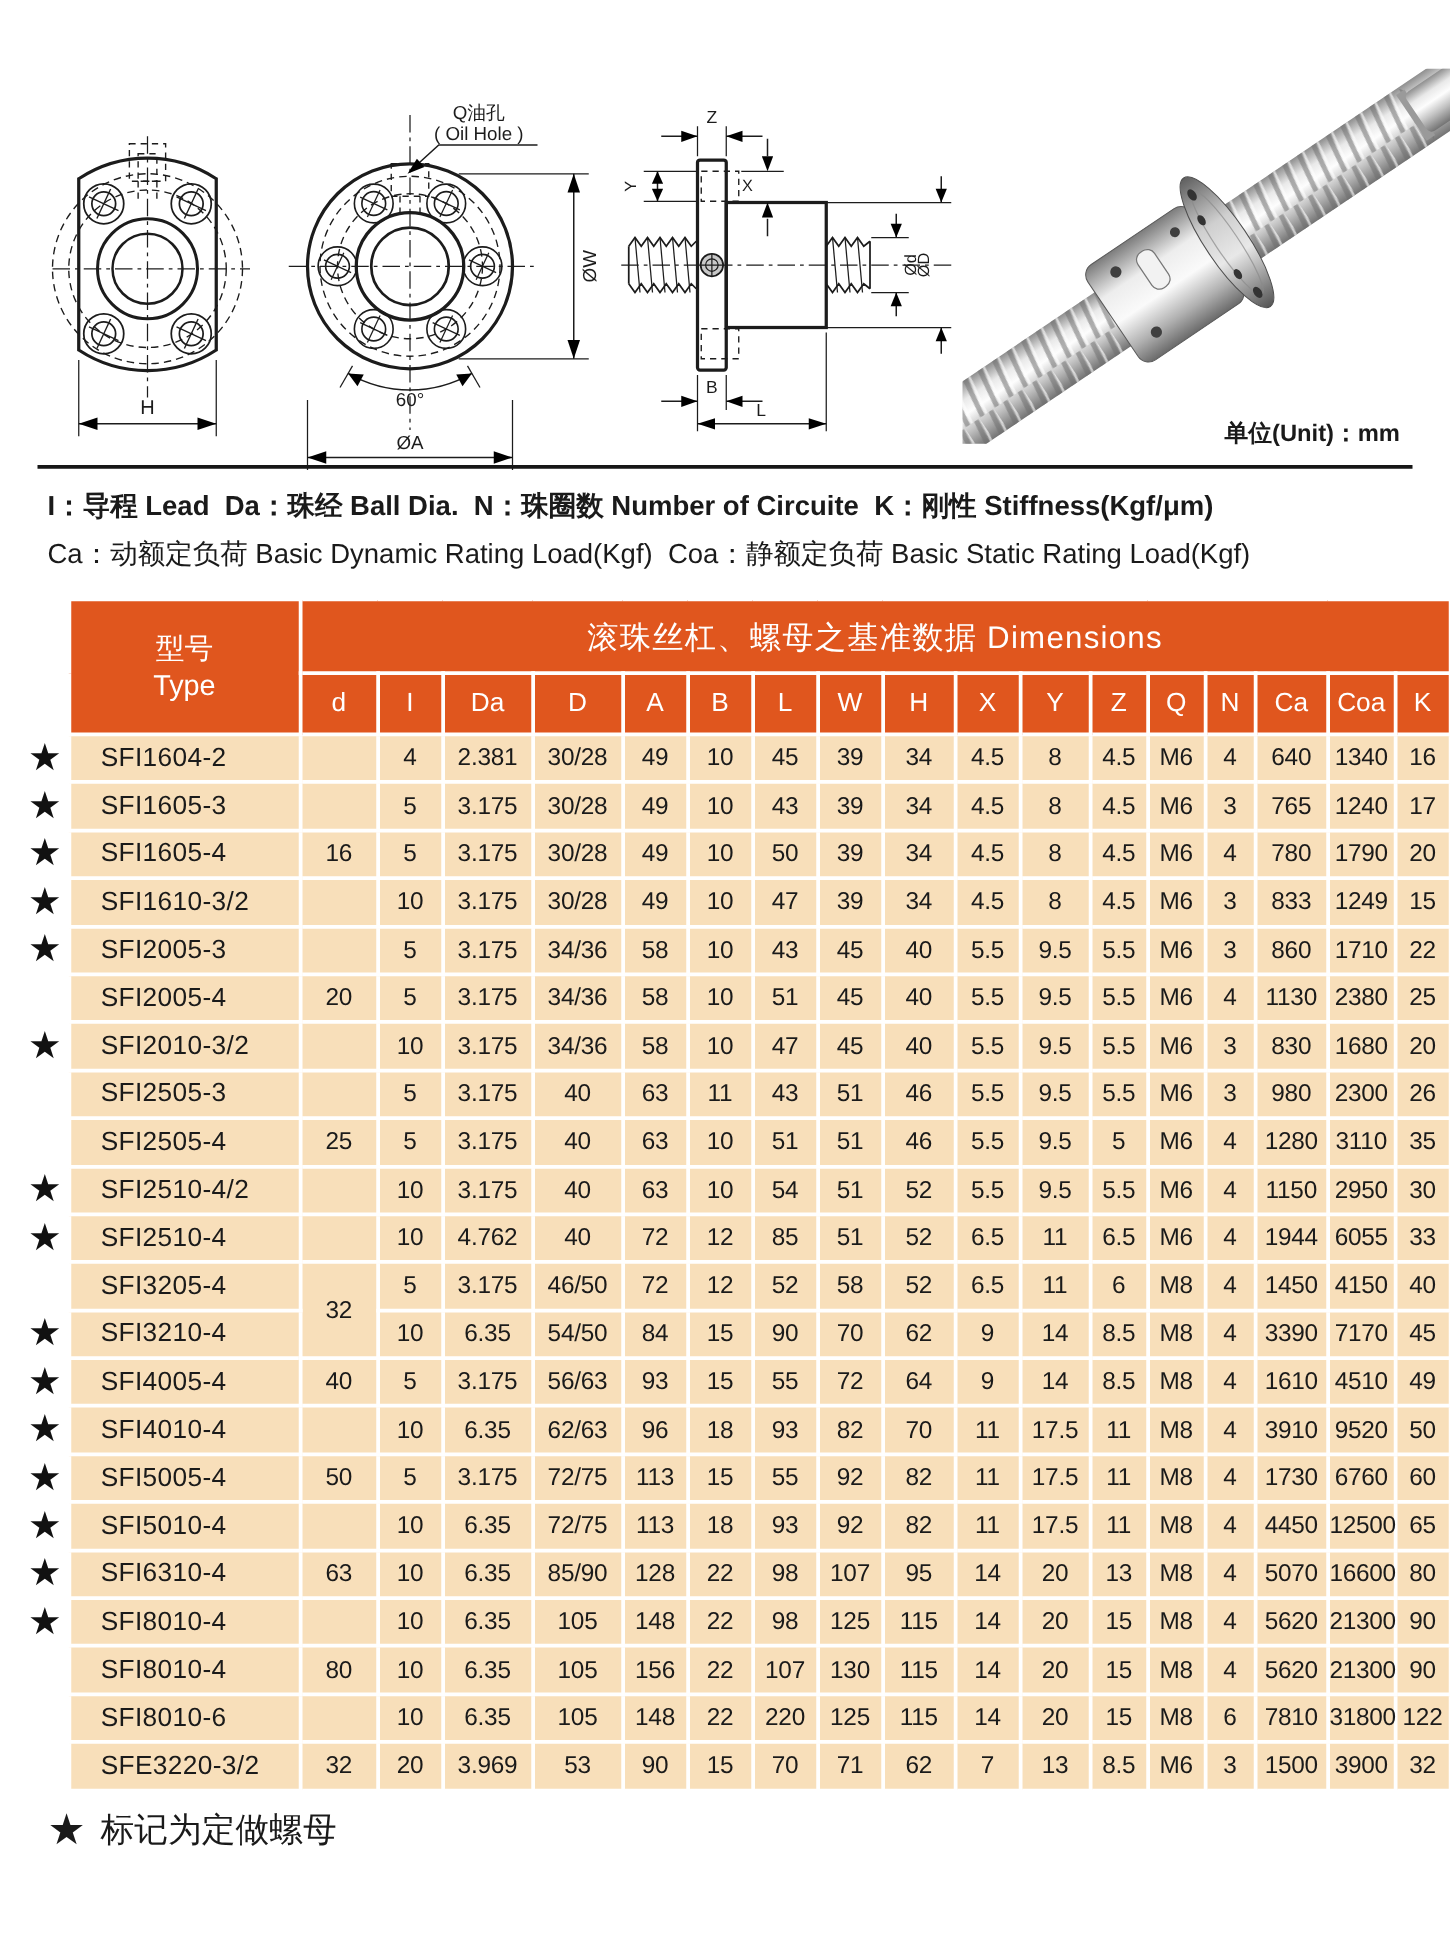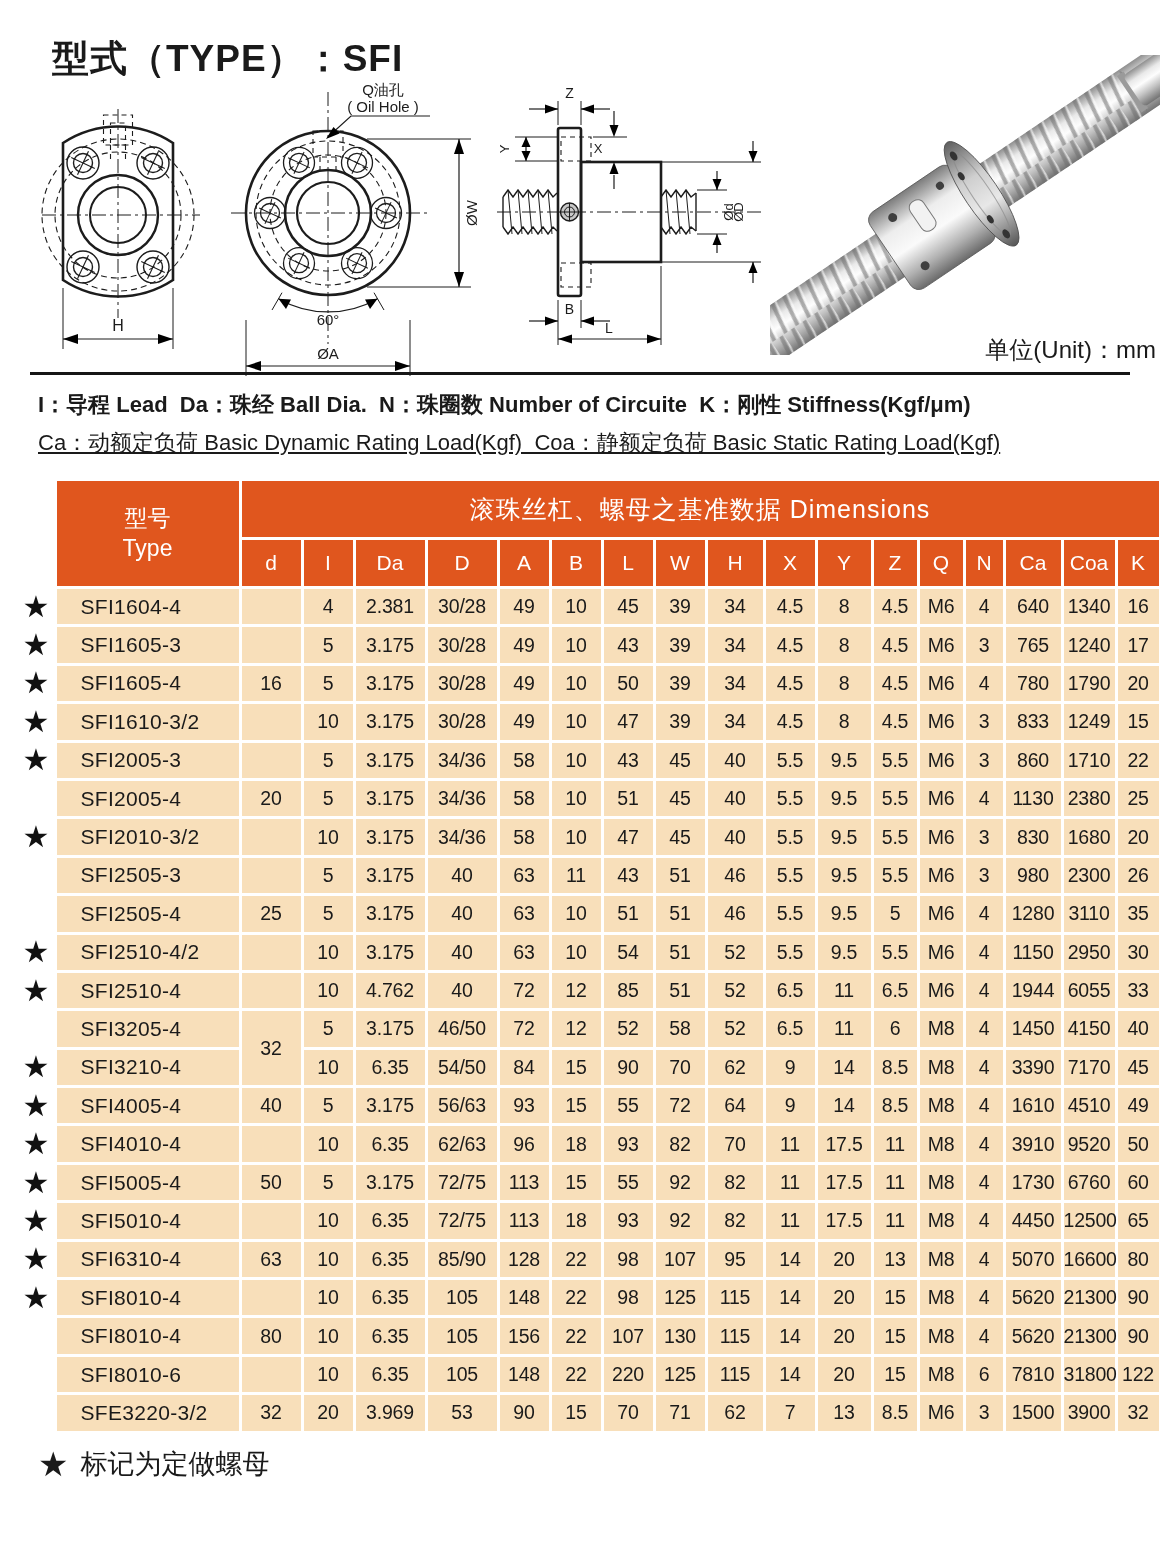--- a/index.html
+++ b/index.html
@@ -4,46 +4,45 @@
 <style>
   html,body{margin:0;padding:0;background:#fff;}
   .page{position:relative;width:1160px;height:1553px;background:#fff;overflow:hidden;
         font-family:"Liberation Sans","DejaVu Sans",sans-serif;color:#1a1a1a;}
   .title{position:absolute;left:52px;top:34px;font-size:37px;font-weight:700;letter-spacing:1px;margin:0;}
   .dwg{position:absolute;}
   .dwg1{left:40px;top:103px;width:175px;height:258px;}
   .dwg2{left:225px;top:82px;width:268px;height:300px;}
   .dwg3{left:495px;top:85px;width:300px;height:265px;}
   .dwg4{left:770px;top:55px;width:390px;height:300px;}
-  .unit{position:absolute;right:4px;top:334px;font-size:24px;font-weight:400;}
+  .unit{position:absolute;right:40px;top:334px;font-size:19px;font-weight:700;}
   .rule{position:absolute;left:30px;top:372px;width:1100px;height:3px;background:#161616;}
   .legend{position:absolute;left:38px;font-size:22px;white-space:pre;}
   .l1{top:390px;font-weight:bold;}
-  .l2{top:428px;text-decoration:underline;}
+  .l2{top:428px;}
   table.spec{position:absolute;left:18px;top:478px;border-collapse:collapse;table-layout:fixed;width:1142px;}
   .spec th,.spec td{border:3px solid var(--grid,#ffffff);padding:0;text-align:center;vertical-align:middle;
         font-weight:400;overflow:visible;}
   .spec thead th{background:var(--hbg,#E0561E);color:#ffffff;}
   .spec th.starcol,.spec td.starcell{background:transparent;border:none;font-size:30px;color:#111;line-height:1;}
   .dimhead{height:56px;font-size:25px;letter-spacing:1px;}
   .typehead{font-size:23px;line-height:1.3;}
   .colh{height:46px;font-size:21px;}
   .spec tbody td{background:var(--rbg,#F8DFBA);font-size:19.5px;height:35.4px;letter-spacing:-0.2px;}
   .spec td.typecell{text-align:left;padding-left:24px;font-size:21px;letter-spacing:.3px;}
   .footnote{position:absolute;left:38px;top:1446px;font-size:27px;display:flex;align-items:center;gap:12px;}
   .fstar{font-size:34px;line-height:1;}
   svg text{font-family:"Liberation Sans","DejaVu Sans",sans-serif;fill:#1c1c1c;}
   svg .ln{stroke:#1c1c1c;fill:none;}
 </style>
 </head>
 <body>
 
 <div class="page">
 
-  <h1 class="title">型式（TYPE）：SFI</h1>
 
   <svg class="dwg dwg1" viewBox="0 0 175 258">
     <path class="ln" stroke-width="2.6" d="M23,40 A100 100 0 0 1 133,40 L133,177 A100 100 0 0 1 23,177 Z"></path>
     <circle class="ln" cx="78" cy="112" r="76" stroke-width="1.1" stroke-dasharray="6 4"></circle>
     <circle class="ln" cx="78" cy="112" r="63" stroke-width="1.1" stroke-dasharray="6 4"></circle>
     <circle class="ln" cx="78" cy="112" r="40" stroke-width="2.4"></circle>
     <circle class="ln" cx="78" cy="112" r="28" stroke-width="2"></circle>
     <line class="ln" x1="2" y1="112" x2="160" y2="112" stroke-width="1" stroke-dasharray="14 4 3 4"></line>
     <line class="ln" x1="78" y1="6" x2="78" y2="215" stroke-width="1" stroke-dasharray="14 4 3 4"></line>
     <g>
@@ -387,21 +386,21 @@
           <th class="colh">Q</th>
           <th class="colh">N</th>
           <th class="colh">Ca</th>
           <th class="colh">Coa</th>
           <th class="colh">K</th>
         </tr>
     </thead>
     <tbody id="tbody">
         <tr>
           <td class="starcell">★</td>
-          <td class="typecell">SFI1604-4</td>
+          <td class="typecell">SFI1604-2</td>
           <td></td>
           <td>4</td>
           <td>2.381</td>
           <td>30/28</td>
           <td>49</td>
           <td>10</td>
           <td>45</td>
           <td>39</td>
           <td>34</td>
           <td>4.5</td>

